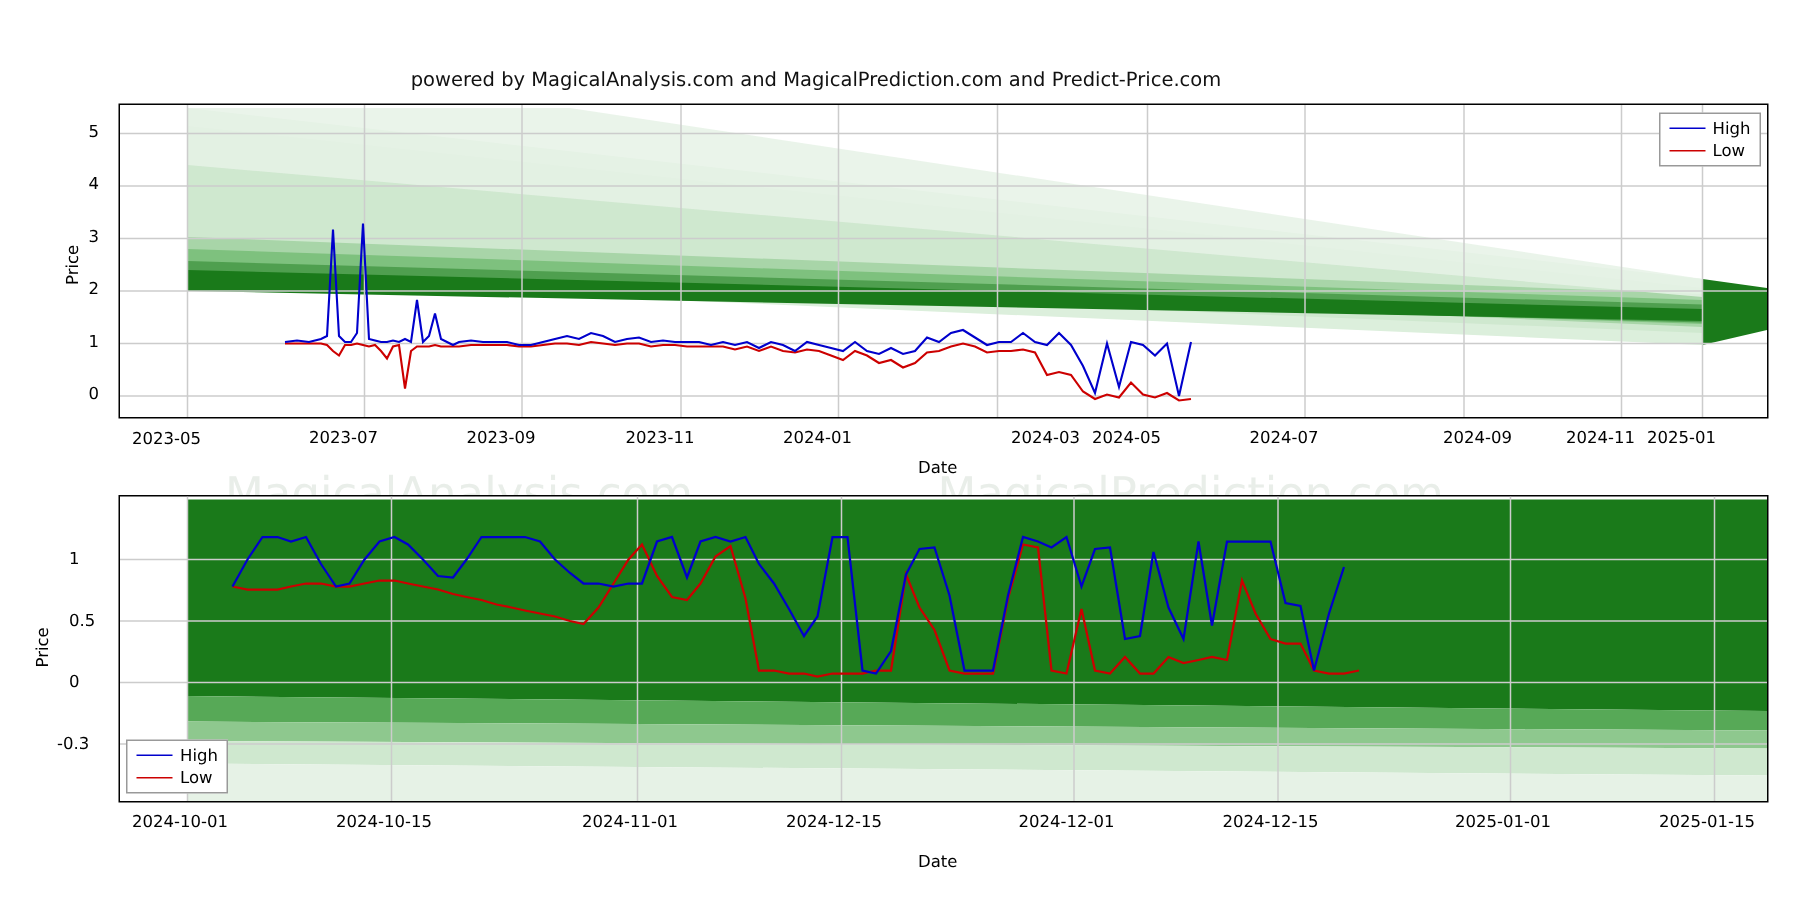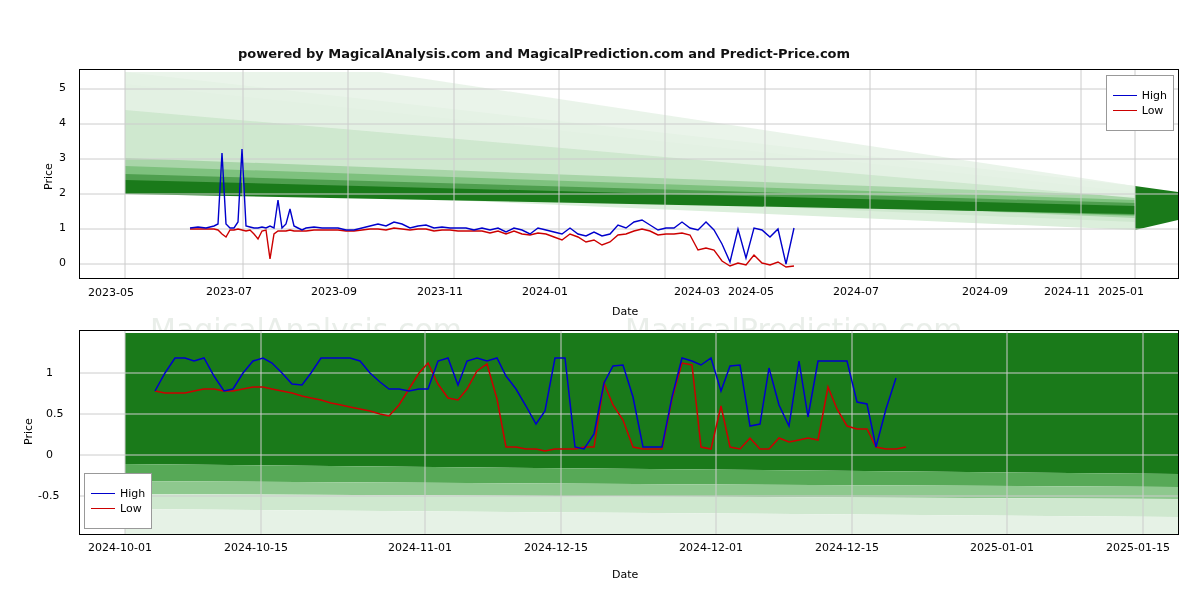--- a/index.html
+++ b/index.html
@@ -1,25 +1,25 @@
 <!DOCTYPE html>
 <html><head>
 <meta charset="utf-8">
 <style>
   html,body{margin:0;padding:0;background:#ffffff;}
   body{width:1200px;height:600px;font-family:"DejaVu Sans",sans-serif;overflow:hidden;}
   .page{position:relative;width:1200px;height:600px;}
   .title{position:absolute;left:0;top:8px;width:1200px;text-align:center;font-size:15px;color:#111;}
-  .subtitle{position:absolute;left:0;top:46px;width:1088px;text-align:center;font-size:13px;color:#111;font-weight:bold;}
+  .subtitle{position:absolute;left:0;top:46px;width:1088px;text-align:center;font-size:13px;color:#111;font-weight:normal;}
   .wm{position:absolute;color:#e9eee9;font-size:30px;white-space:nowrap;pointer-events:none;margin-top:40px;}
   .panel{position:absolute;box-sizing:border-box;border:1px solid #000;background:#fff;}
   .axis-label{position:absolute;font-size:11px;color:#000;}
   .tick{position:absolute;font-size:11px;color:#000;white-space:nowrap;}
   .ylab{position:absolute;font-size:11px;color:#000;transform:rotate(-90deg);transform-origin:left top;white-space:nowrap;}
-  .legend{position:absolute;box-sizing:border-box;border:1px solid #999;background:#fff;padding:12px 6px;font-size:11px;}
+  .legend{position:absolute;box-sizing:border-box;border:1px solid #999;background:#fff;padding:2px 6px;font-size:11px;}
   .legend-row{display:flex;align-items:center;height:15px;}
   .legend-line{display:inline-block;width:24px;height:0;border-top:1.6px solid #000;margin-right:5px;}
   .legend-txt{color:#000;}
   svg{display:block;}
 </style>
 </head>
 <body>
 
 <div class="page">
 
@@ -140,21 +140,21 @@
       <div class="legend-row">
         <span class="legend-line" style="border-top-color:#cc0000;"></span>
         <span class="legend-txt">Low</span>
       </div>
     </div>
   </div>
 
   <div class="tick" style="left:46px;top:366px;">1</div>
   <div class="tick" style="left:46px;top:407px;">0.5</div>
   <div class="tick" style="left:46px;top:448px;">0</div>
-  <div class="tick" style="left:38px;top:489px;">-0.5</div>
+  <div class="tick" style="left:38px;top:489px;">-0.3</div>
 
   <div class="tick" style="left:88px;top:541px;">2024-10-01</div>
   <div class="tick" style="left:224px;top:541px;">2024-10-15</div>
   <div class="tick" style="left:388px;top:541px;">2024-11-01</div>
   <div class="tick" style="left:524px;top:541px;">2024-12-15</div>
   <div class="tick" style="left:679px;top:541px;">2024-12-01</div>
   <div class="tick" style="left:815px;top:541px;">2024-12-15</div>
   <div class="tick" style="left:970px;top:541px;">2025-01-01</div>
   <div class="tick" style="left:1106px;top:541px;">2025-01-15</div>
 

